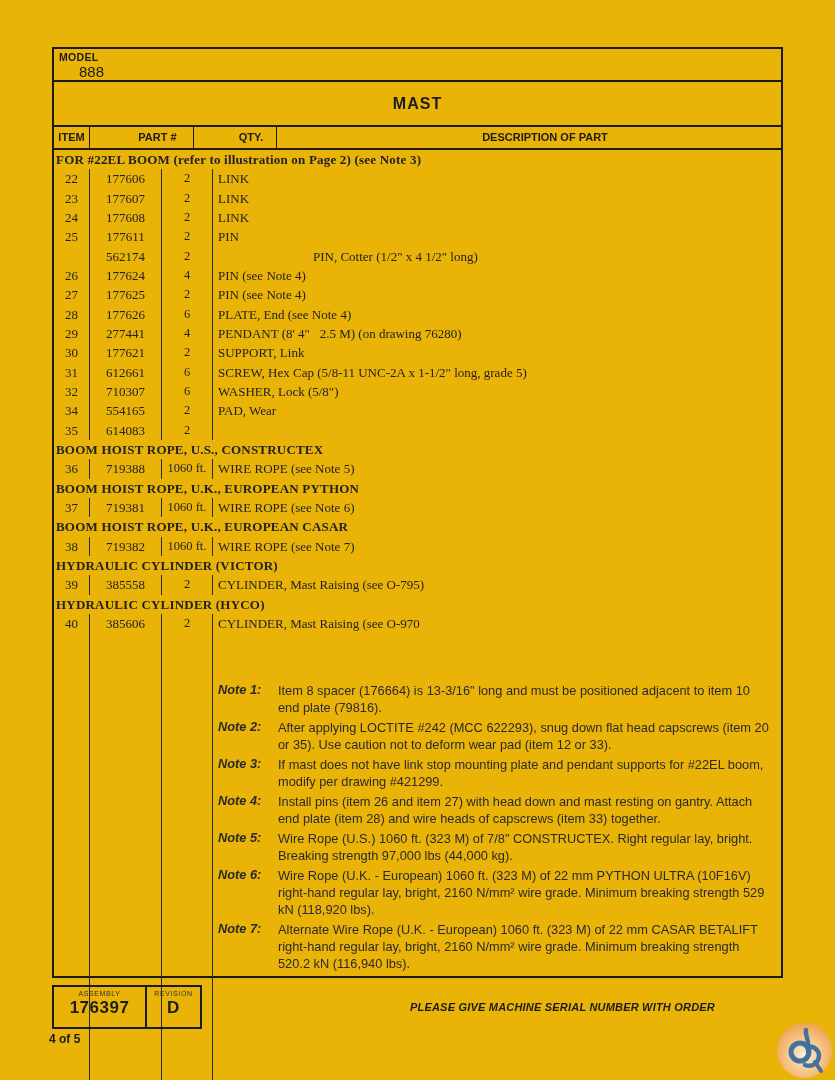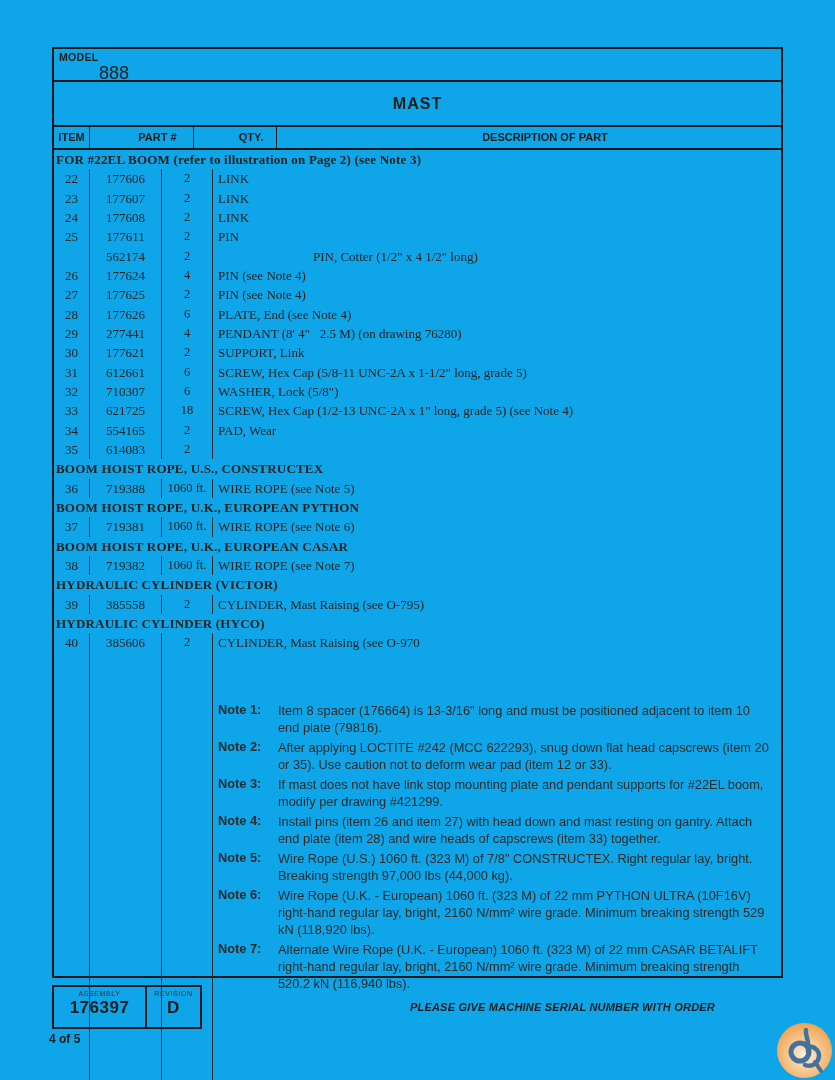--- a/index.html
+++ b/index.html
@@ -1,31 +1,31 @@
 <!DOCTYPE html>
 <html><head>
 <meta charset="utf-8">
 <style>
   html,body { margin:0; padding:0; background:#e8e8e8; }
   * { box-sizing:border-box; }
   .page {
-    position:relative; width:835px; height:1080px; background:#0ea5e9;
+    position:relative; width:835px; height:1080px; background:#eab308;
     font-family:"Liberation Sans", sans-serif; color:#1c1c1c; overflow:hidden;
     margin:0 auto;
   }
   
   .doc-box {
     position:absolute; left:52px; top:47px; width:731px; height:931px;
     border:2px solid #1a1a1a;
   }
   .model-row {
     height:33px; border-bottom:2px solid #1a1a1a; padding:2px 5px 0 5px;
   }
   .model-label { font-size:10.5px; font-weight:bold; letter-spacing:.3px; }
-  .model-value { font-size:18px; margin-left:40px; margin-top:0px; }
+  .model-value { font-size:15px; margin-left:20px; margin-top:0px; }
   .title-row {
     height:45px; border-bottom:2px solid #1a1a1a;
     display:flex; align-items:center; justify-content:center;
   }
   .doc-title { font-size:16px; font-weight:bold; letter-spacing:1px; }
   .header-row {
     height:23px; border-bottom:2px solid #1a1a1a;
     display:grid; grid-template-columns:36px 72px 51px 1fr;gap:32px;
   }
   .header-cell {
@@ -49,21 +49,21 @@
     font-weight:bold; line-height:19.33px; padding-left:2px; letter-spacing:.2px;
   }
   .filler-row { flex:1 1 auto; height:auto; }
   .filler-row .cell { line-height:normal; }
   
   .notes {
     margin-top:17px; padding-left:0px;
     font-family:"Liberation Sans", sans-serif; font-size:12.8px; color:#2a2a2a;
   }
   .note { display:grid; grid-template-columns:60px 492px; margin-bottom:3px; }
-  .note-label { font-weight:bold; }
+  .note-label { font-weight:bold;font-style:italic; }
   .note-text { line-height:17px; }
   
   .assembly-box {
     position:absolute; left:52px; top:985px; width:150px; height:44px;
     border:2px solid #1a1a1a; display:flex;
   }
   .assembly-cell, .revision-cell {
     display:flex; flex-direction:column; align-items:center; padding-top:3px;
   }
   .assembly-cell { width:93px; border-right:2px solid #1a1a1a; }
@@ -172,26 +172,20 @@
     <div class="cell c-item">31</div>
     <div class="cell c-part">612661</div>
     <div class="cell c-qty">6</div>
     <div class="cell c-desc">SCREW, Hex Cap (5/8-11 UNC-2A x 1-1/2" long, grade 5)</div>
   </div>
         <div class="row part-row">
     <div class="cell c-item">32</div>
     <div class="cell c-part">710307</div>
     <div class="cell c-qty">6</div>
     <div class="cell c-desc">WASHER, Lock (5/8")</div>
-  </div>
-        <div class="row part-row">
-    <div class="cell c-item">33</div>
-    <div class="cell c-part">621725</div>
-    <div class="cell c-qty">18</div>
-    <div class="cell c-desc">SCREW, Hex Cap (1/2-13 UNC-2A x 1" long, grade 5) (see Note 4)</div>
   </div>
         <div class="row part-row">
     <div class="cell c-item">34</div>
     <div class="cell c-part">554165</div>
     <div class="cell c-qty">2</div>
     <div class="cell c-desc">PAD, Wear</div>
   </div>
         <div class="row part-row">
     <div class="cell c-item">35</div>
     <div class="cell c-part">614083</div>

